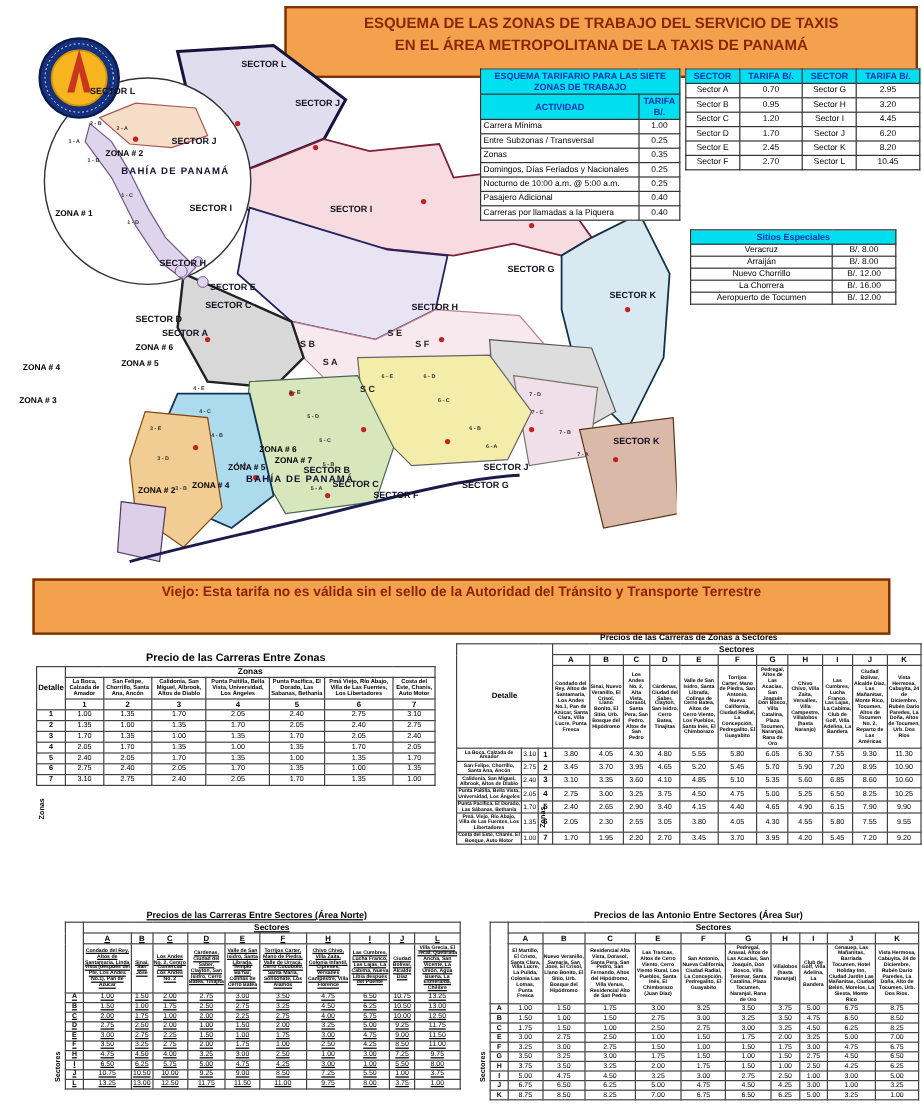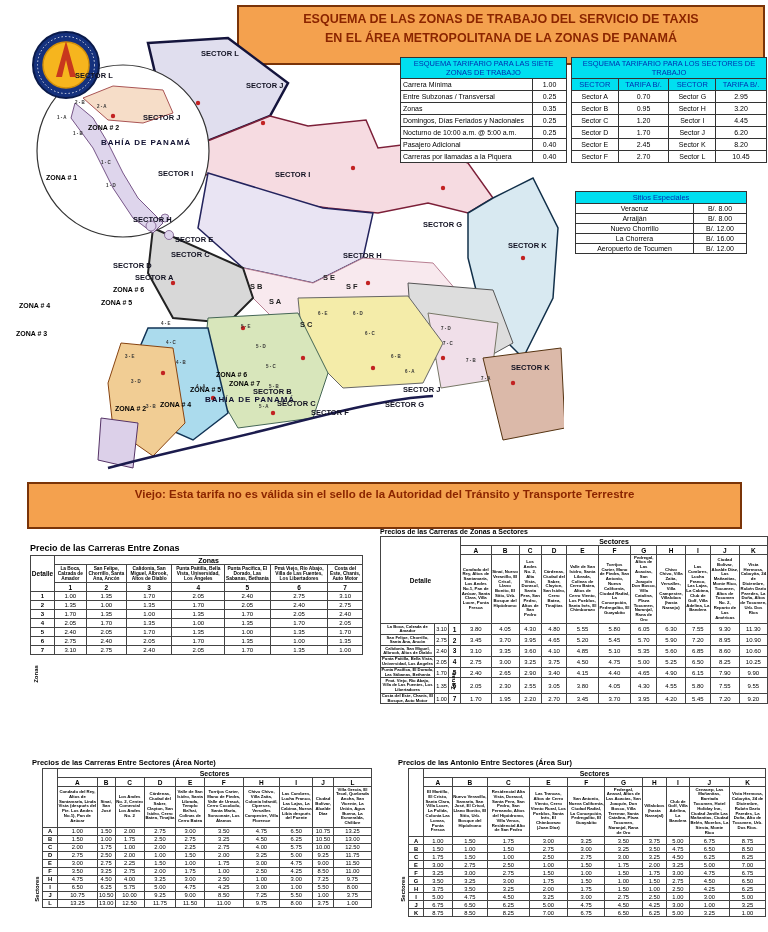--- a/index.html
+++ b/index.html
@@ -9,33 +9,33 @@
   
   .banner { position:absolute; background:#f4a14e; border:2px solid #7a3408; color:#8b2500; font-weight:bold; text-align:center; }
   .banner-top { left:237px; top:5px; width:528px; height:60px; font-size:12.5px; line-height:1.5; padding-top:3px; }
   .banner-mid { left:27px; top:482px; width:715px; height:47px; font-size:12.5px; line-height:1.55; padding-top:2px; }
   .banner-mid .l2 { font-size:11.5px; }
 
   
   table { border-collapse:collapse; }
   .tariff { position:absolute; font-size:7px; background:#fff; }
   .tariff th, .tariff td { border:1px solid #333; padding:1px 2px; vertical-align:middle; }
-  .tariff .cyan { background:#00dff0; color:#0030b0; font-weight:normal; text-align:center; font-size:7.5px; }
+  .tariff .cyan { background:#00dff0; color:#0030b0; font-weight:bold; text-align:center; font-size:7.5px; }
   #tariff-zones { left:400px; top:57px; width:167px; }
   #tariff-zones tbody td { text-align:left; height:12px; }
   #tariff-zones tbody td:last-child { text-align:center; width:34px; }
   #tariff-sectors { left:571px; top:57px; width:196px; }
   #tariff-sectors tbody td { text-align:center; height:12px; }
   #sitios { left:575px; top:176px; width:172px;margin-top:15px; }
   #sitios td { text-align:center; }
   #sitios td:first-child { width:118px; }
 
   
   .pgrid { position:absolute; }
-  .pgrid .ttitle { text-align:left; font-weight:bold; }
+  .pgrid .ttitle { text-align:center; font-weight:bold; }
   .pgrid table { width:100%; background:#fff; }
   .pgrid th, .pgrid td { border:1px solid #444; text-align:center; vertical-align:middle; padding:0.5px; }
   .pgrid thead .gbold th, .pgrid .gbold { font-size:7px; font-weight:bold; }
   .pgrid tr.letters th { font-size:6.5px; font-weight:bold; height:8px; }
   .pgrid tr.names th { font-size:4.3px; font-weight:bold; line-height:1.12; }
   .pgrid tbody td { font-size:6px; }
   .pgrid tbody td:first-child { font-weight:bold; }
   .rot { position:absolute; font-size:6px; font-weight:bold; transform:rotate(-90deg); transform-origin:center; width:30px; text-align:center; }
 
   #zmx { left:30px; top:543px; width:333px; }
@@ -46,21 +46,21 @@
   #zmx .rot { left:-9px; top:128px; }
 
   #zts { left:380px; top:528px; width:388px; }
   #zts .ttitle { font-size:7px; margin-bottom:1px; }
   #zts th.detcell { width:80px; font-size:6.5px; font-weight:bold; }
   #zts tbody td:first-child { font-size:4.2px; font-weight:bold; width:54px; line-height:1.05; }
   #zts tbody td:nth-child(2) { font-size:5.5px; width:14px; font-weight:normal; }
   #zts tbody td:nth-child(3) { font-size:6.5px; font-weight:bold; width:12px; }
   #zts .rot { left:58px; top:150px; }
 
-  #norte { left:32px; top:758px; width:340px; }
+  #norte { left:44px; top:758px; width:340px;text-decoration:underline; }
   #norte .ttitle, #sur .ttitle { font-size:7.5px; margin-bottom:1px; }
   #norte th.corner { width:15px; }
   #norte tbody td, #sur tbody td { font-size:5.8px; height:7.5px; }
   #norte table, #sur table { margin-left:10px; width:calc(100% - 10px); }
   #norte .rot, #sur .rot { left:-10px; top:128px; }
   #sur { left:398px; top:758px; width:368px; }
   #sur th.corner { width:15px; }
 
   
   #mapwrap { position:absolute; left:12px; top:28px; width:552px; height:447px; }
@@ -69,21 +69,21 @@
   text.zona { font-size:7px; font-weight:bold; fill:#000; }
   text.bahia { font-size:8px; font-weight:bold; fill:#101030; letter-spacing:1px; }
   text.sub { font-size:4.5px; font-weight:bold; fill:#333; }
   text.sbig { font-size:7.5px; font-weight:bold; fill:#222; }
 </style>
 </head>
 <body>
 
 <div class="banner banner-top">
   <div>ESQUEMA DE LAS ZONAS DE TRABAJO DEL SERVICIO DE TAXIS</div>
-  <div>EN EL ÁREA METROPOLITANA DE LA ZONAS DE PANAMÁ</div>
+  <div>EN EL ÁREA METROPOLITANA DE LA TAXIS DE PANAMÁ</div>
 </div>
 
 <div id="mapwrap">
   <svg viewBox="0 0 550 447">
 
     <polygon points="135,15 215,10 275,55 257,88 182,118 148,70" fill="#e0deee" stroke="#14143c" stroke-width="2.5"></polygon>
     <polygon points="182,118 257,88 295,98 353,92 365,120 405,115 455,135 480,170 455,185 415,175 365,185 315,180 240,170 190,145" fill="#f6dbe1" stroke="#7c1f38" stroke-width="1.5"></polygon>
     <polygon points="195,145 310,180 360,185 350,230 300,255 230,240 185,200" fill="#e9e4f3" stroke="#23235d" stroke-width="1.5"></polygon>
     <polygon points="480,170 520,150 545,200 540,270 510,330 470,290 455,230 455,185" fill="#d8e9f1" stroke="#12304a" stroke-width="1.5"></polygon>
     <polygon points="230,240 300,255 350,230 420,235 450,270 430,310 380,330 320,325 270,300 240,270" fill="#f8e9ee" stroke="#b87f92" stroke-width="1"></polygon>
@@ -199,20 +199,24 @@
         <text x="468" y="352" class="sub">7 - A</text>
       </g>
   </svg>
 </div>
 
 <table class="tariff" id="tariff-zones">
   <thead>
     <tr>
         <th class="cyan" colspan="2">ESQUEMA TARIFARIO PARA LAS SIETE ZONAS DE TRABAJO</th>
       </tr>
+    <tr>
+      <th class="cyan">ACTIVIDAD</th>
+      <th class="cyan">TARIFA B/.</th>
+    </tr>
   </thead>
   <tbody>
       <tr>
         <td>Carrera Mínima</td>
         <td>1.00</td>
       </tr>
       <tr>
         <td>Entre Subzonas / Transversal</td>
         <td>0.25</td>
       </tr>
@@ -234,23 +238,20 @@
       </tr>
       <tr>
         <td>Carreras por llamadas a la Piquera</td>
         <td>0.40</td>
       </tr>
     </tbody>
 </table>
 
 <table class="tariff" id="tariff-sectors">
   <thead>
-    <tr>
-        <th class="cyan" colspan="4">ESQUEMA TARIFARIO PARA LOS SECTORES DE TRABAJO</th>
-      </tr>
     <tr class="cyanrow">
         <th class="cyan">SECTOR</th>
         <th class="cyan">TARIFA B/.</th>
         <th class="cyan">SECTOR</th>
         <th class="cyan">TARIFA B/.</th>
       </tr>
   </thead>
   <tbody>
       <tr>
         <td>Sector A</td>

